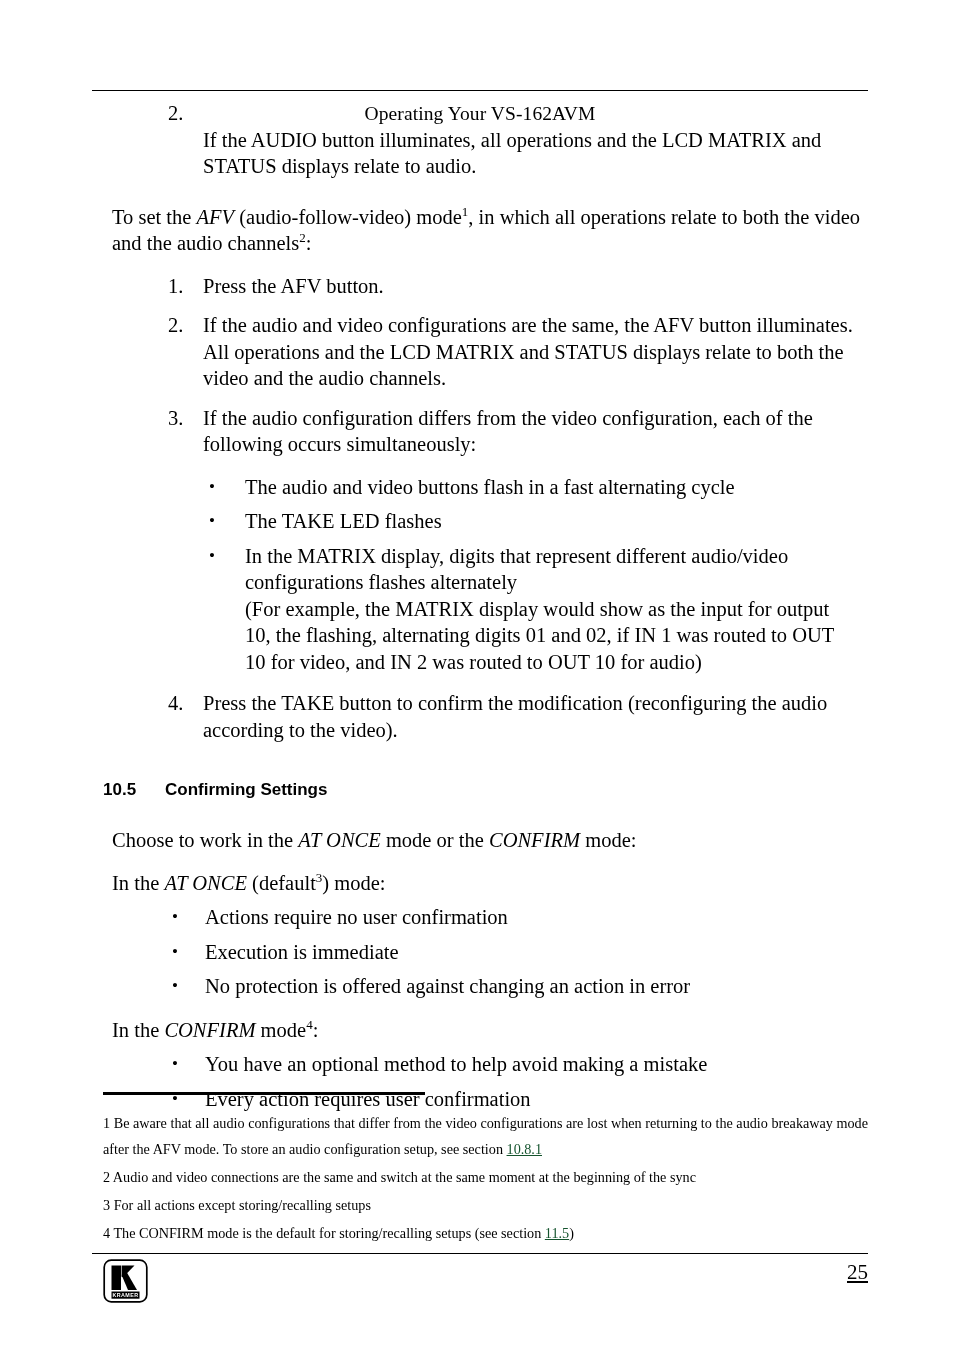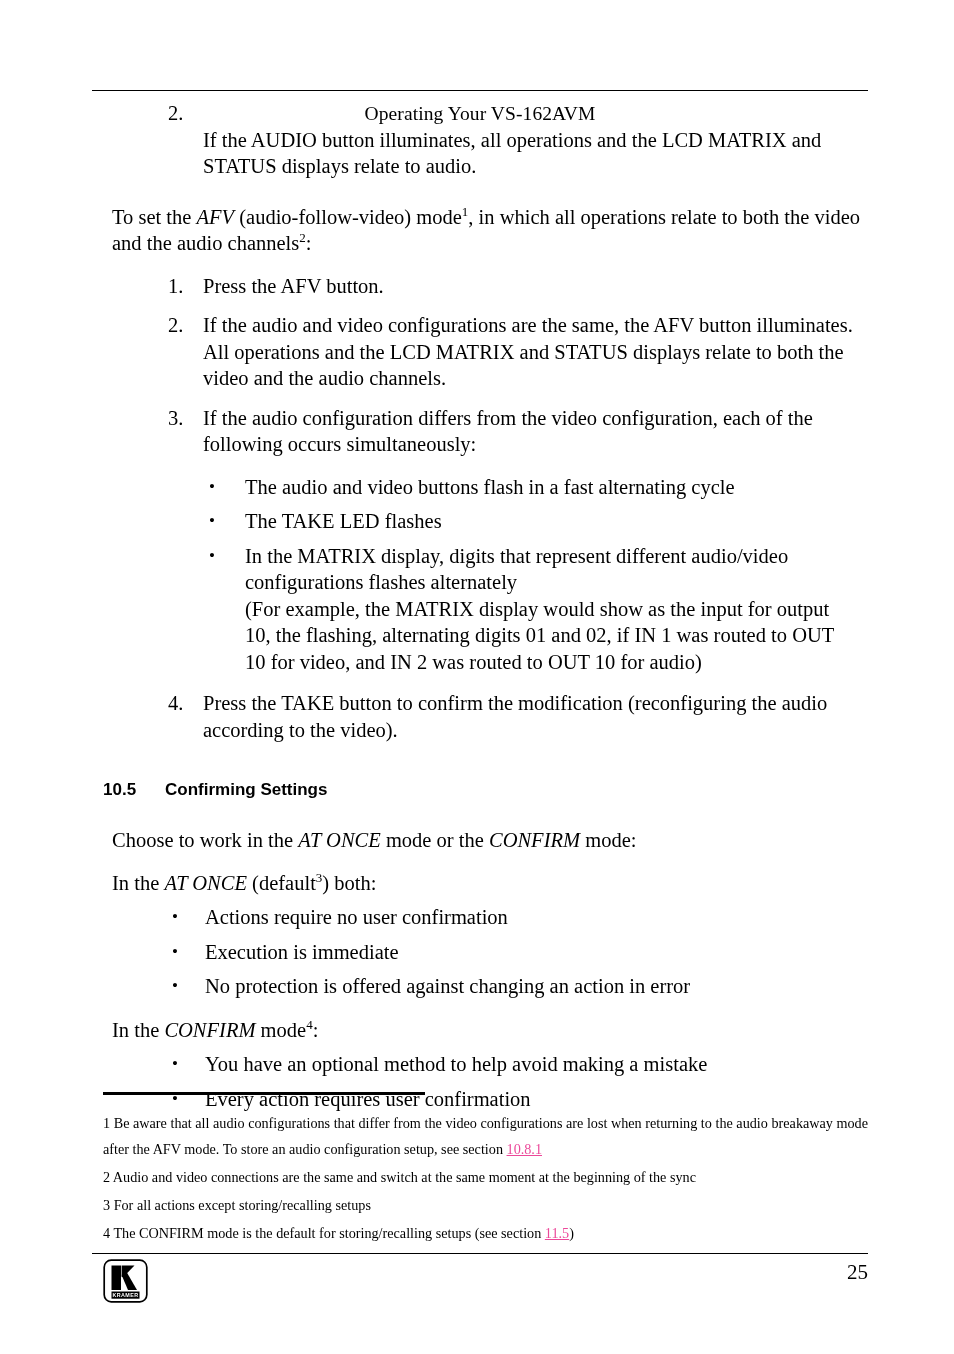--- a/index.html
+++ b/index.html
@@ -172,39 +172,40 @@
     margin: 0 0 2px 0;
   }
   .footnote.justify {
     text-align: justify;
   }
   .footnote.justify > span.j {
     display: block;
     text-align: justify;
   }
   a.doclink {
-    color: #ec4899;
+    color: #14532d;
     text-decoration: underline;
   }
 
   
   .footer-rule {
     position: absolute;
     left: 92px;
     top: 1253px;
     width: 776px;
     height: 0;
     border-top: 1.6px solid #000;
   }
   .page-number {
     position: absolute;
     right: 86px;
     top: 1259px;
     font-size: 21px;
     line-height: 26px;
+    text-decoration: underline;
   }
 
   
   .logo {
     position: absolute;
     left: 103px;
     top: 1259px;
     width: 45px;
     height: 44px;
   }
@@ -282,21 +283,21 @@
     <div class="spacer-30"></div>
 
     <p class="section-heading"><span class="sec-num">10.5</span><span>Confirming Settings</span></p>
 
     <div class="spacer-24"></div>
 
     <p class="flowpara"><span>Choose to work in the </span><em class="it">AT ONCE</em><span> mode or the </span><em class="it">CONFIRM</em><span> mode:</span></p>
 
     <div class="spacer-16"></div>
 
-    <p class="flowpara"><span>In the </span><em class="it">AT ONCE</em><span> (default</span><sup class="fn">3</sup><span>) both:</span></p>
+    <p class="flowpara"><span>In the </span><em class="it">AT ONCE</em><span> (default</span><sup class="fn">3</sup><span>) mode:</span></p>
 
     <div class="spacer-8"></div>
 
     <ul class="bullist">
       <li>
         <span class="bul">•</span>
         <span>Actions require no user confirmation</span>
       </li>
       <li style="height:5px;padding:0;margin:0"></li>
       <li>

